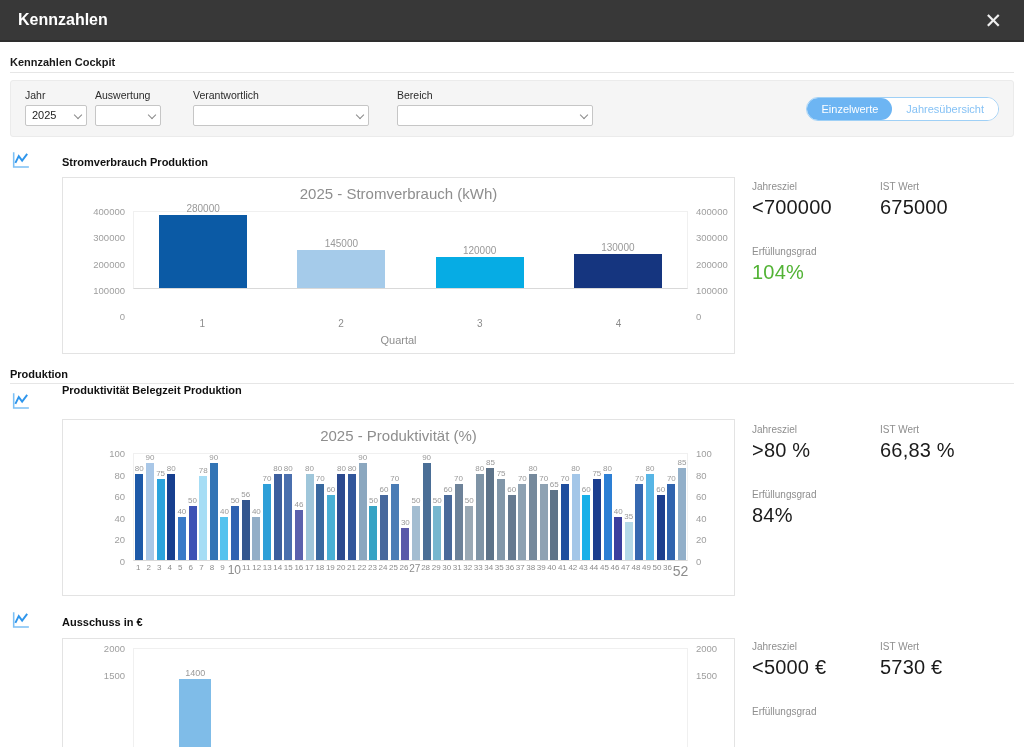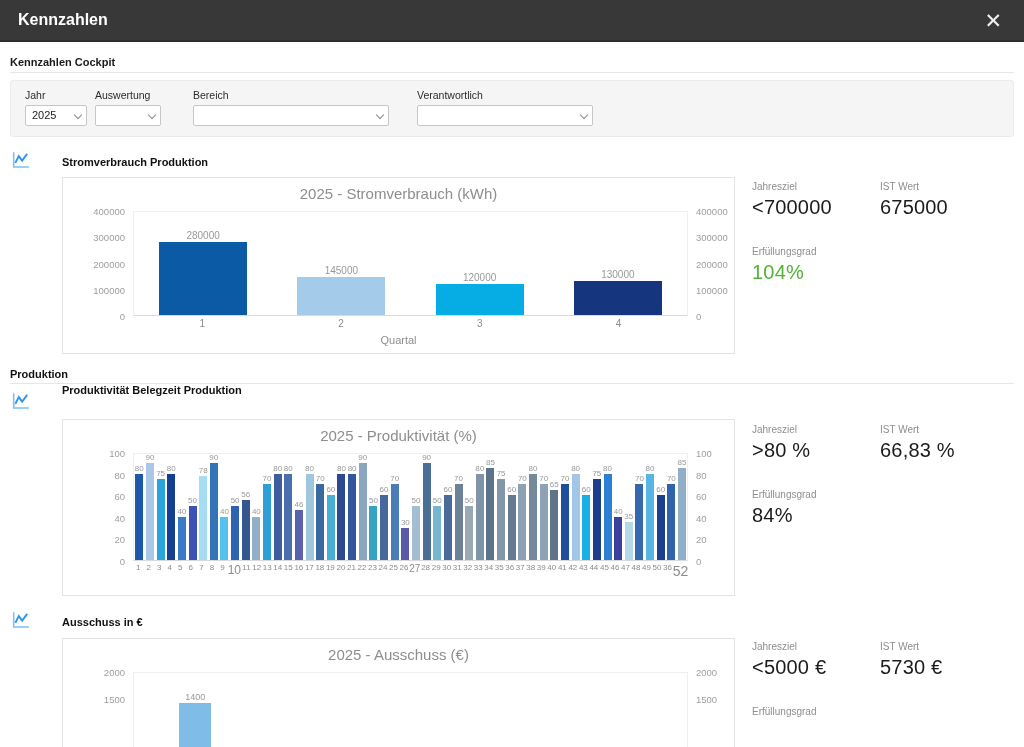--- a/index.html
+++ b/index.html
@@ -91,52 +91,56 @@
       </div>
     </div>
     <div class="fgroup g2">
       <span class="flabel">Auswertung</span>
       <div class="fselect w66">
         <span></span>
         <i class="chev"></i>
       </div>
     </div>
     <div class="fgroup">
+      <span class="flabel">Verantwortlich</span>
+      <div class="fselect w176">
+        <span></span>
+        <i class="chev"></i>
+      </div>
+    </div>
+    <div class="fgroup">
       <span class="flabel">Bereich</span>
       <div class="fselect w196">
         <span></span>
         <i class="chev"></i>
       </div>
     </div>
-    <div class="fgroup">
-      <span class="flabel">Verantwortlich</span>
-      <div class="fselect w176">
-        <span></span>
-        <i class="chev"></i>
-      </div>
+    <div class="toggle">
+      <span class="seg active">Einzelwerte</span>
+      <span class="seg inactive">Jahresübersicht</span>
     </div>
   </div>
 
   <svg class="s-icon" style="top:151px" viewBox="0 0 16 16">
     <path d="M1.5 1 V14.2 H15" stroke="#7cc0f5" stroke-width="1.4" fill="none"></path>
     <polyline points="3,10.5 6,4.5 9,8.5 13.5,2.5" stroke="#2f96ec" stroke-width="1.7" fill="none"></polyline>
   </svg>
   <div class="s-title" style="top:156px">Stromverbrauch Produktion</div>
 
   <div class="card" style="top:177px;height:177px">
     <div class="chart-title">2025 - Stromverbrauch (kWh)</div>
     <div class="chart-body">
       <div class="yticks left" style="height: 105px;">
           <span style="bottom: 0%;">0</span>
           <span style="bottom: 25%;">100000</span>
           <span style="bottom: 50%;">200000</span>
           <span style="bottom: 75%;">300000</span>
           <span style="bottom: 100%;">400000</span>
         </div>
-      <div class="plot" style="height: 105px;">
+      <div class="plot" style="height: 78px;">
           <div class="slot">
             <span class="vlab" style="font-size: 10px; bottom: 74.5px;">280000</span>
             <div class="bar" style="width: 88px; height: 73.5px; background: rgb(11, 90, 165);"></div>
           </div>
           <div class="slot">
             <span class="vlab" style="font-size: 10px; bottom: 39.0625px;">145000</span>
             <div class="bar" style="width: 88px; height: 38.0625px; background: rgb(165, 203, 234);"></div>
           </div>
           <div class="slot">
             <span class="vlab" style="font-size: 10px; bottom: 32.5px;">120000</span>
@@ -485,21 +489,20 @@
     <div class="mvalue" style="color: rgb(27, 27, 27);">84%</div>
   </div>
 
   <svg class="s-icon" style="top:611px" viewBox="0 0 16 16">
     <path d="M1.5 1 V14.2 H15" stroke="#7cc0f5" stroke-width="1.4" fill="none"></path>
     <polyline points="3,10.5 6,4.5 9,8.5 13.5,2.5" stroke="#2f96ec" stroke-width="1.7" fill="none"></polyline>
   </svg>
   <div class="s-title" style="top:616px">Ausschuss in €</div>
 
   <div class="card" style="top:638px;height:195px">
-    <div class="chart-title">2025 - Ausschuss (€)</div>
     <div class="chart-body">
       <div class="yticks left" style="height: 108px;">
           <span style="bottom: 75%;">1500</span>
           <span style="bottom: 100%;">2000</span>
         </div>
       <div class="plot" style="height: 108px;">
           <div style="position: absolute; bottom: 0px; width: 32px; left: 8.2%;">
             <span class="vlab" style="font-size: 9px; bottom: 76.6px;">1400</span>
             <div class="bar" style="width: 32px; height: 75.6px; background: rgb(127, 188, 232);"></div>
           </div>

